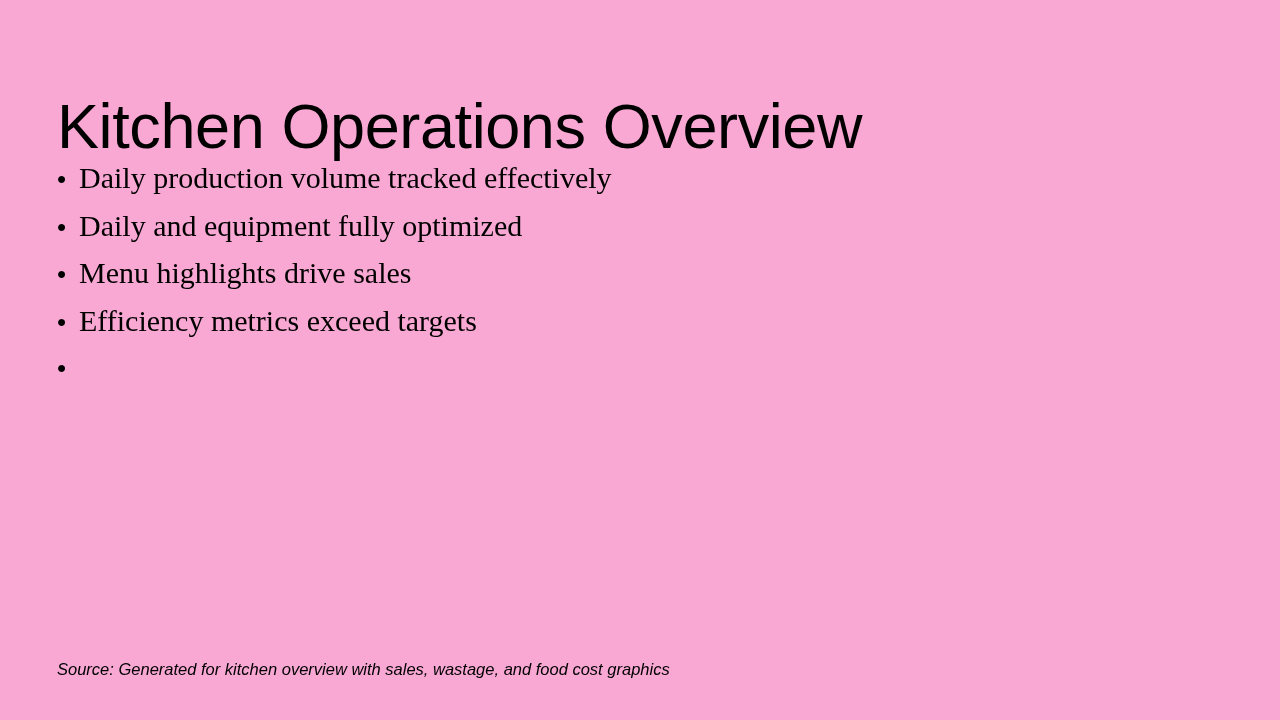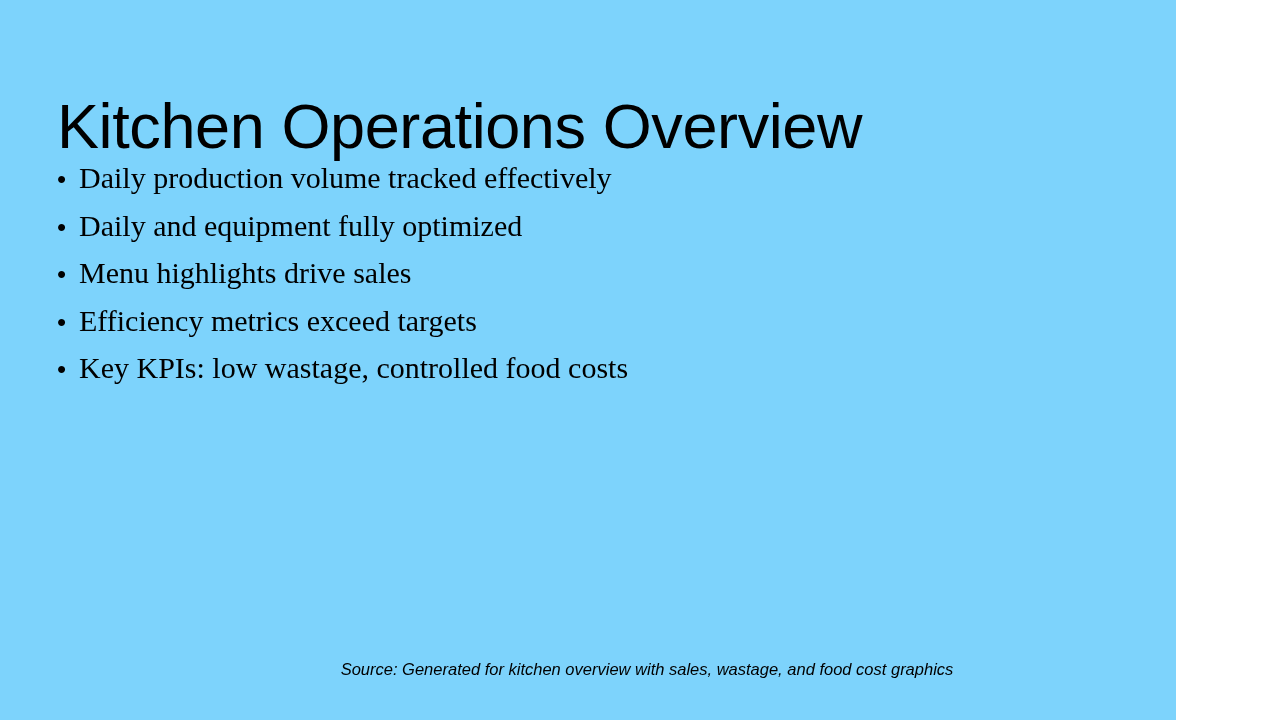--- a/index.html
+++ b/index.html
@@ -10,23 +10,23 @@
     width: 1280px;
     height: 720px;
     background: #ffffff;
     font-family: "Liberation Sans", sans-serif;
     color: #000000;
     overflow: hidden;
   }
 
   .slide {
     position: relative;
-    width: 1176px;
+    width: 1280px;
     height: 720px;
-    background: #7dd3fc;
+    background: #f9a8d4;
     box-sizing: border-box;
   }
 
   .slide-title {
     position: absolute;
     left: 57px;
     top: 50px;
     width: 1150px;
     font-size: 63px;
     font-weight: 300;
@@ -64,30 +64,29 @@
     color: #000000;
   }
 
   .bullet-text {
     flex: 0 1 auto;
     font-family: Liberation Serif, serif;
   }
 
   .source-note {
     position: absolute;
-    left: 72px;
+    left: 57px;
     top: 657px;
     width: 1150px;
     font-size: 16.5px;
     font-style: italic;
     font-weight: 400;
     line-height: 24px;
     color: #000000;
     white-space: nowrap;
-    text-align: center;
   }
 </style>
 </head>
 <body>
 
 <div class="slide">
 
   <h1 class="slide-title">Kitchen Operations Overview</h1>
 
   <ul class="bullet-list">
@@ -107,20 +106,19 @@
       <span class="bullet-text">Menu highlights drive sales</span>
     </li>
 
     <li class="bullet-item">
       <span class="bullet-marker">•</span>
       <span class="bullet-text">Efficiency metrics exceed targets</span>
     </li>
 
     <li class="bullet-item">
       <span class="bullet-marker">•</span>
-      <span class="bullet-text">Key KPIs: low wastage, controlled food costs</span>
     </li>
 
   </ul>
 
   <div class="source-note">Source: Generated for kitchen overview with sales, wastage, and food cost graphics</div>
 
 </div>
 
 </body></html>

